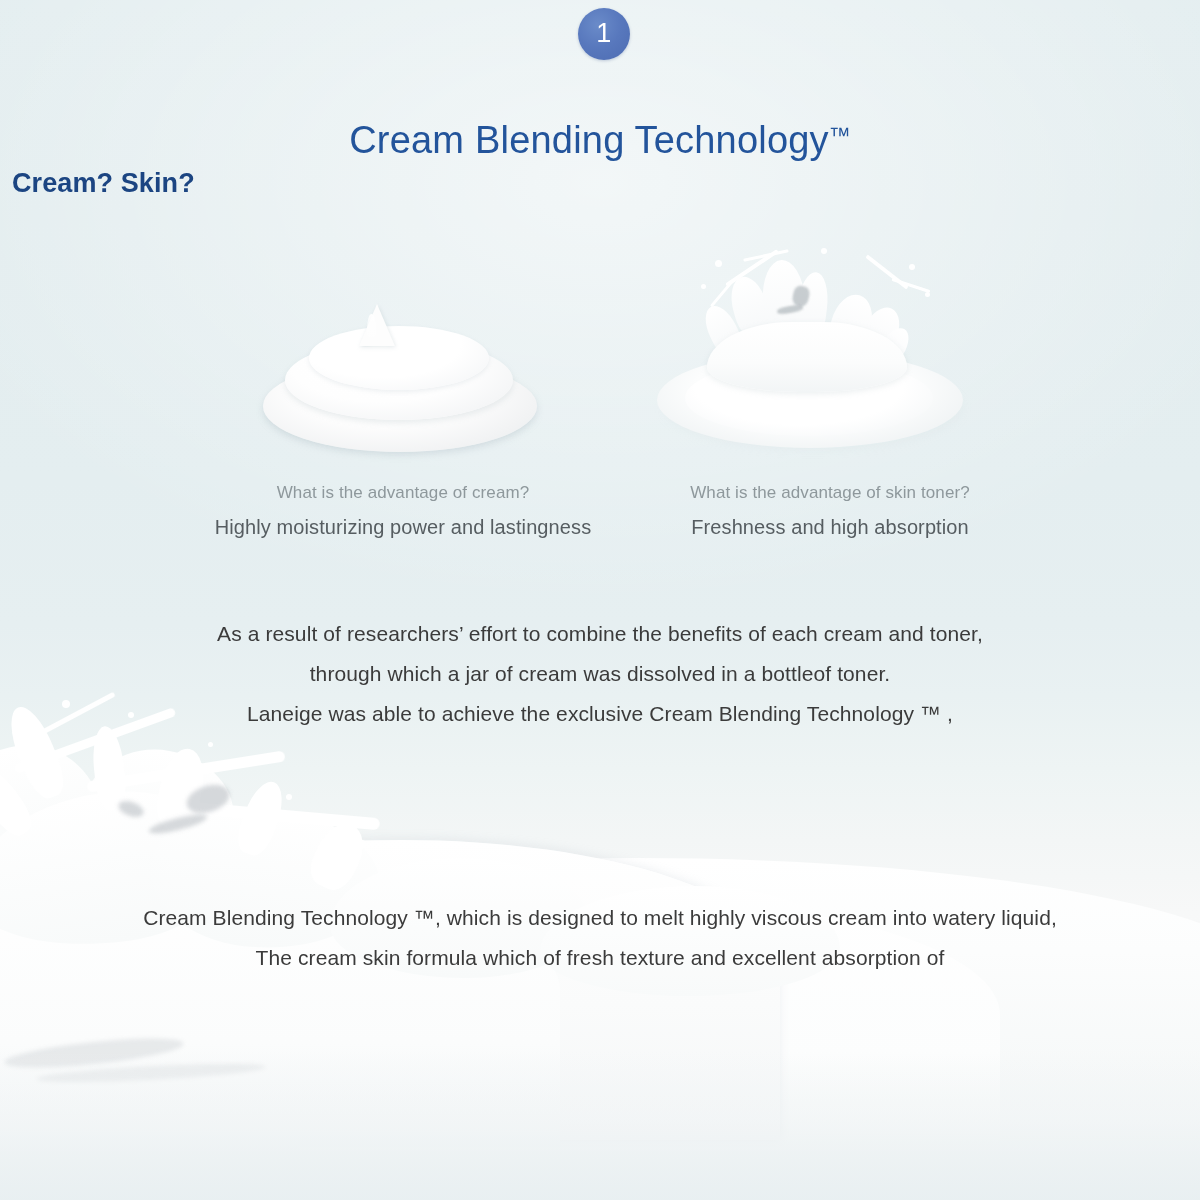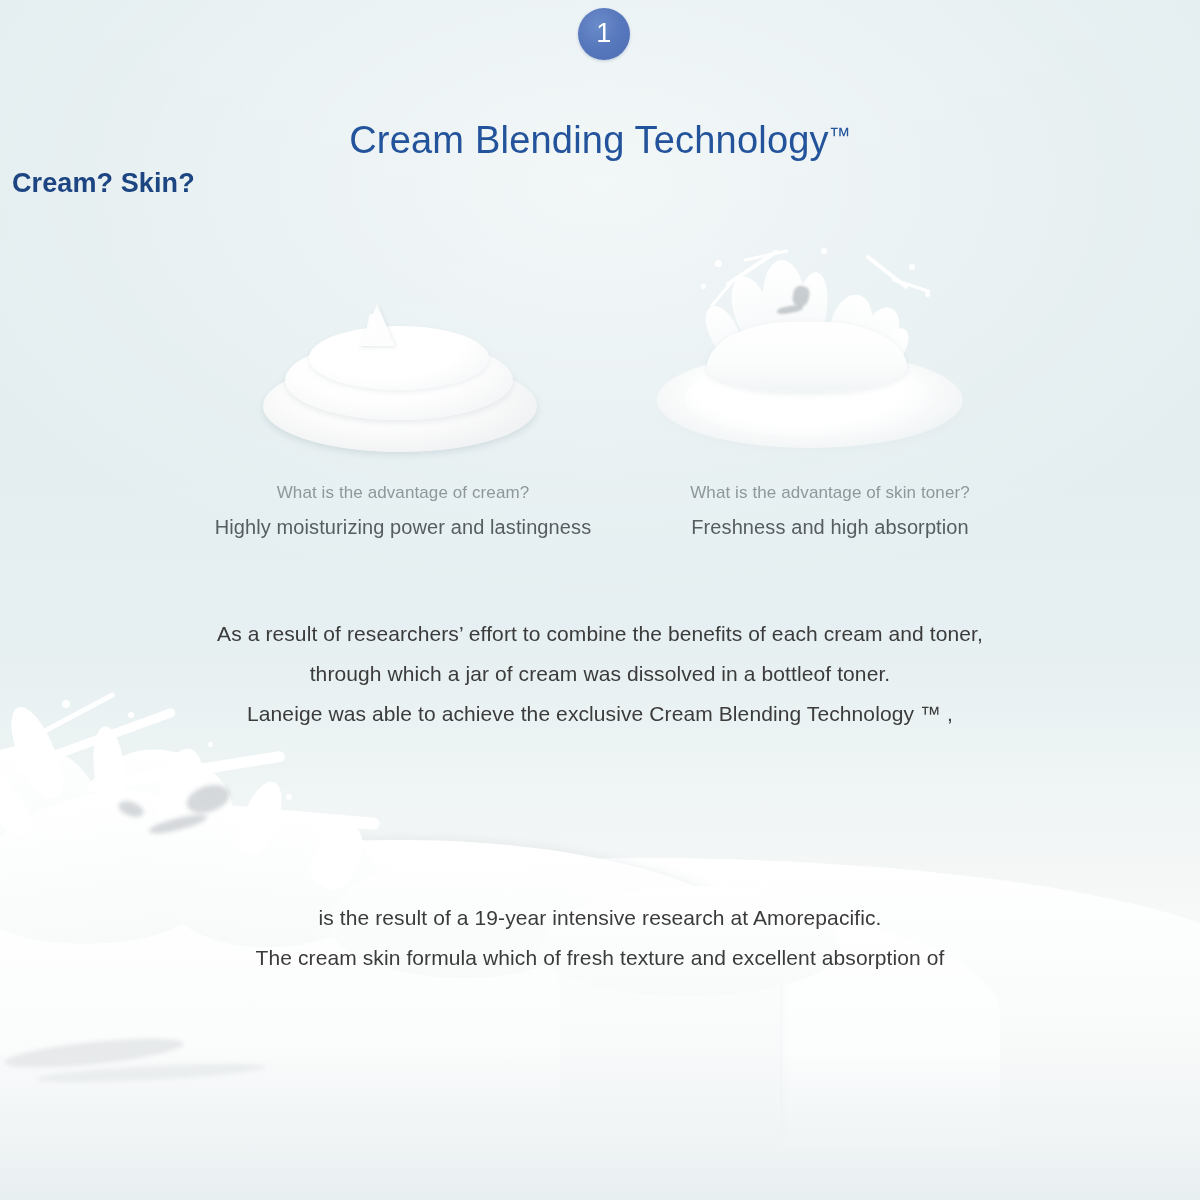--- a/index.html
+++ b/index.html
@@ -541,17 +541,17 @@
     <div class="wshade ws-5"></div>
     <div class="sparkle sk-1"></div>
     <div class="sparkle sk-2"></div>
     <div class="sparkle sk-3"></div>
     <div class="sparkle sk-4"></div>
     <div class="sparkle sk-5"></div>
     <div class="bottom-fade"></div>
   </div>
 
   <div class="para para-bottom">
-    <span class="line">is the result of a 19-year intensive research at Amorepacific.</span>
+    <span class="line">Cream Blending Technology ™, which is designed to melt highly viscous cream into watery liquid,</span>
     <span class="line">The cream skin formula which of fresh texture and excellent absorption of</span>
   </div>
 
 </div>
 
 </body></html>

